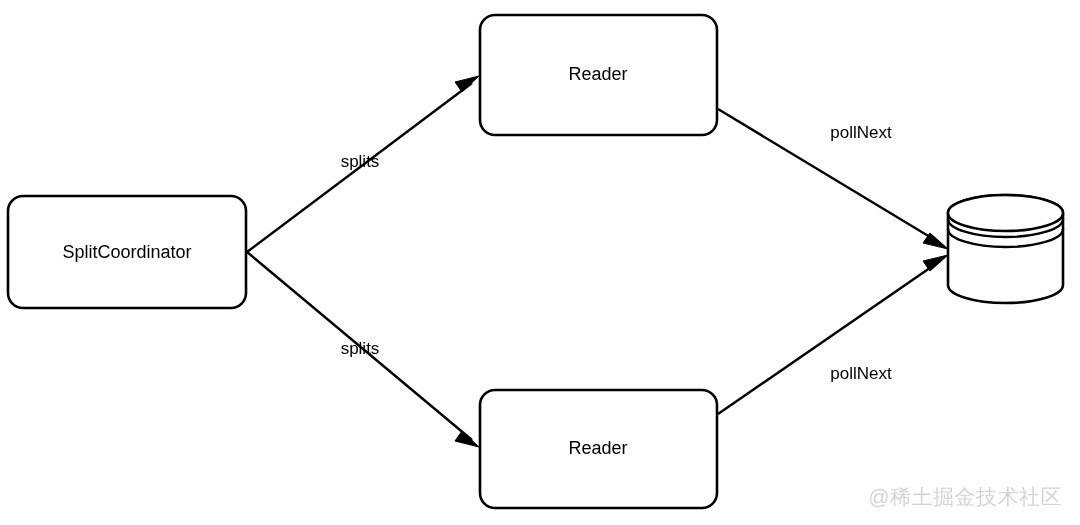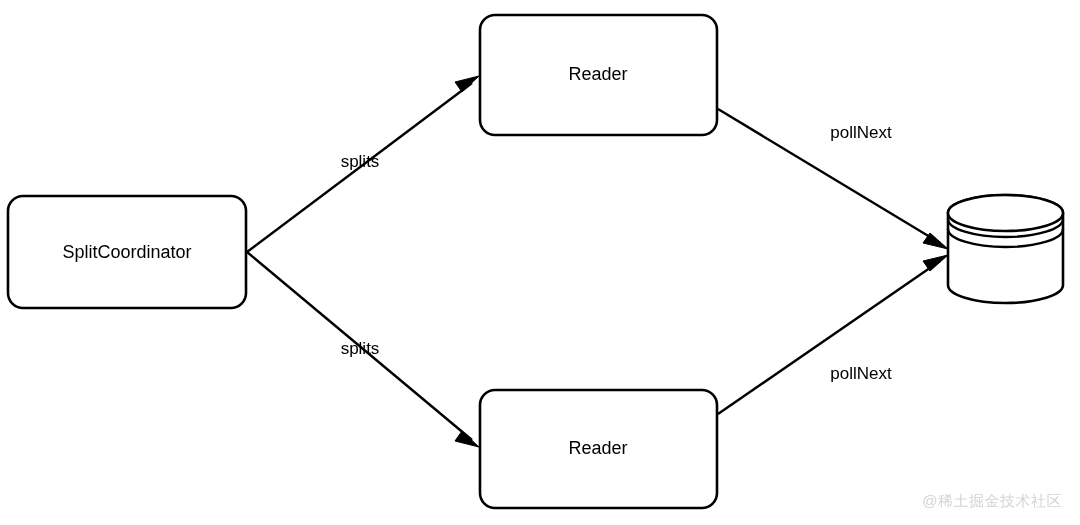--- a/index.html
+++ b/index.html
@@ -67,21 +67,21 @@
     font-size: 17px;
     fill: #000000;
     text-anchor: middle;
     dominant-baseline: middle;
   }
   .watermark-text {
     position: absolute;
     right: 18px;
     bottom: 14px;
     font-family: "Liberation Sans", "DejaVu Sans", sans-serif;
-    font-size: 15px;
+    font-size: 21px;
     color: #d4d4d4;
     letter-spacing: 0.5px;
     white-space: nowrap;
     user-select: none;
   }
 </style>
 </head>
 <body>
 
 <div id="canvas">

